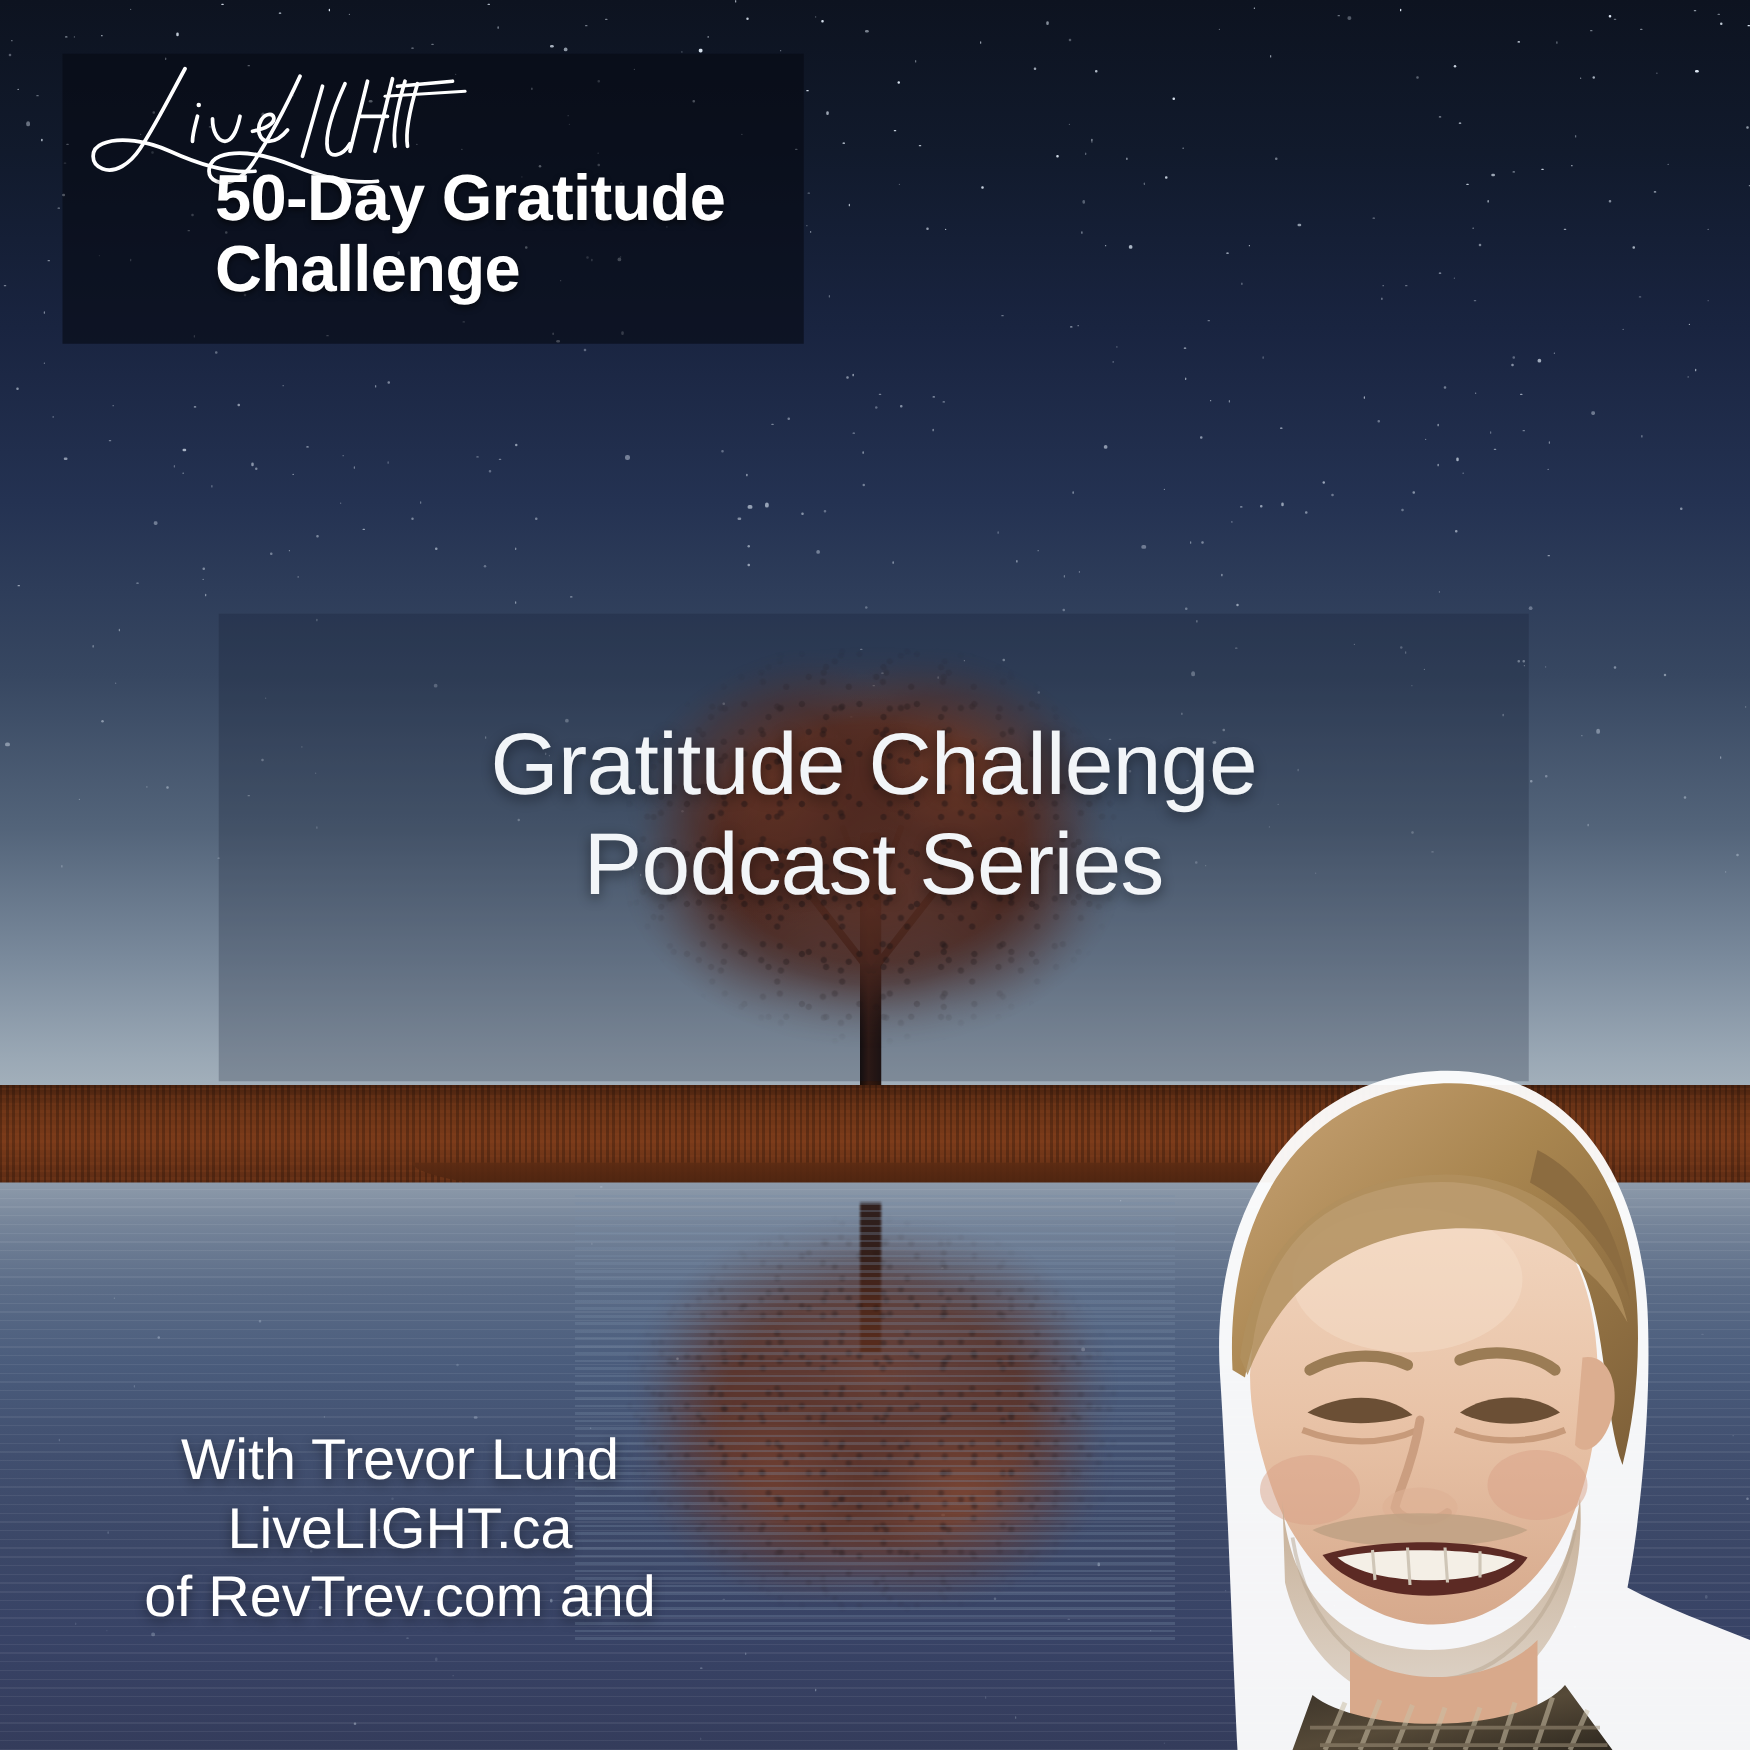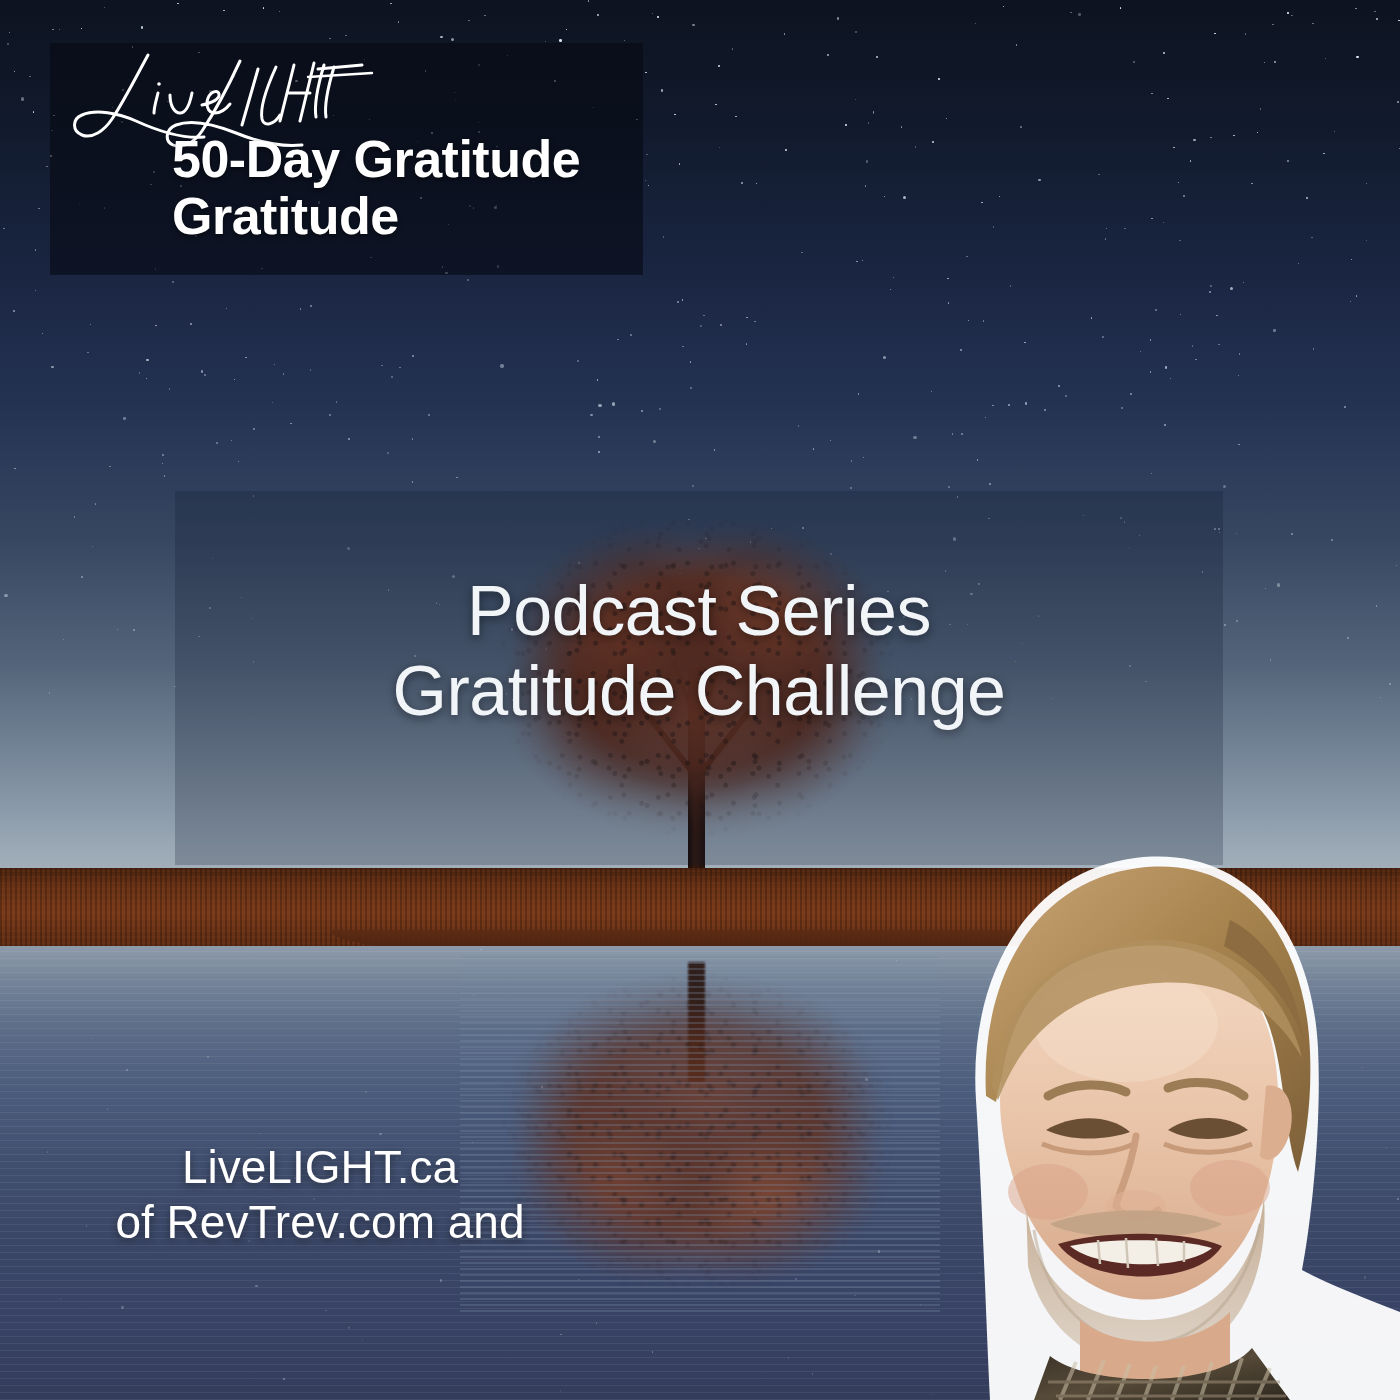--- a/index.html
+++ b/index.html
@@ -682,22 +682,22 @@
 
   <div class="refl-trunk"></div>
   <div class="refl">
     <div class="canopy"></div>
     <div class="canopy-tex"></div>
   </div>
   <div class="refl-ripple"></div>
 
   <div class="panel"></div>
   <div class="title-block">
+    <div class="t-sub">Gratitude Challenge</div>
     <div class="t-sub">Podcast Series</div>
-    <div class="t-sub">Gratitude Challenge</div>
   </div>
 
   <div class="logo-box">
     <svg class="script-logo" viewBox="0 0 330 110">
       <g fill="none" stroke="#ffffff" stroke-linecap="round" stroke-linejoin="round">
 
         <path d="M86 8 C74 30 62 54 50 72 C42 84 30 92 20 88 C10 84 10 72 20 68 C34 62 56 66 74 74 C96 84 120 92 142 90" stroke-width="3"></path>
 
         <path d="M96 46 C94 54 92 60 92 66" stroke-width="3"></path>
         <circle cx="97" cy="37" r="1.8" fill="#fff" stroke="none"></circle>
@@ -709,25 +709,26 @@
         <path d="M214 20 C204 42 198 62 200 72 C202 80 212 78 218 68" stroke-width="3"></path>
         <path d="M232 18 L218 74 M226 46 L248 46 M252 16 L238 74" stroke-width="3"></path>
         <path d="M262 18 C256 38 252 58 254 70" stroke-width="3"></path>
         <path d="M256 22 L300 18" stroke-width="3"></path>
         <path d="M272 20 C266 40 262 58 264 70" stroke-width="3"></path>
         <path d="M246 30 L310 26" stroke-width="2.4"></path>
       </g>
     </svg>
     <div class="logo-title">
       <div>50-Day Gratitude</div>
-      <div>Gratitude</div>
+      <div>Challenge</div>
     </div>
   </div>
 
   <div class="credits">
+    <div>With Trevor Lund</div>
     <div>LiveLIGHT.ca</div>
     <div>of RevTrev.com and</div>
   </div>
 
   <svg class="portrait" viewBox="0 0 470 600">
     <defs>
       <linearGradient id="hairG" x1="0" y1="0" x2="1" y2="1">
         <stop offset="0%" stop-color="#c9a477"></stop>
         <stop offset="45%" stop-color="#a8854f"></stop>
         <stop offset="100%" stop-color="#7d5f38"></stop>

